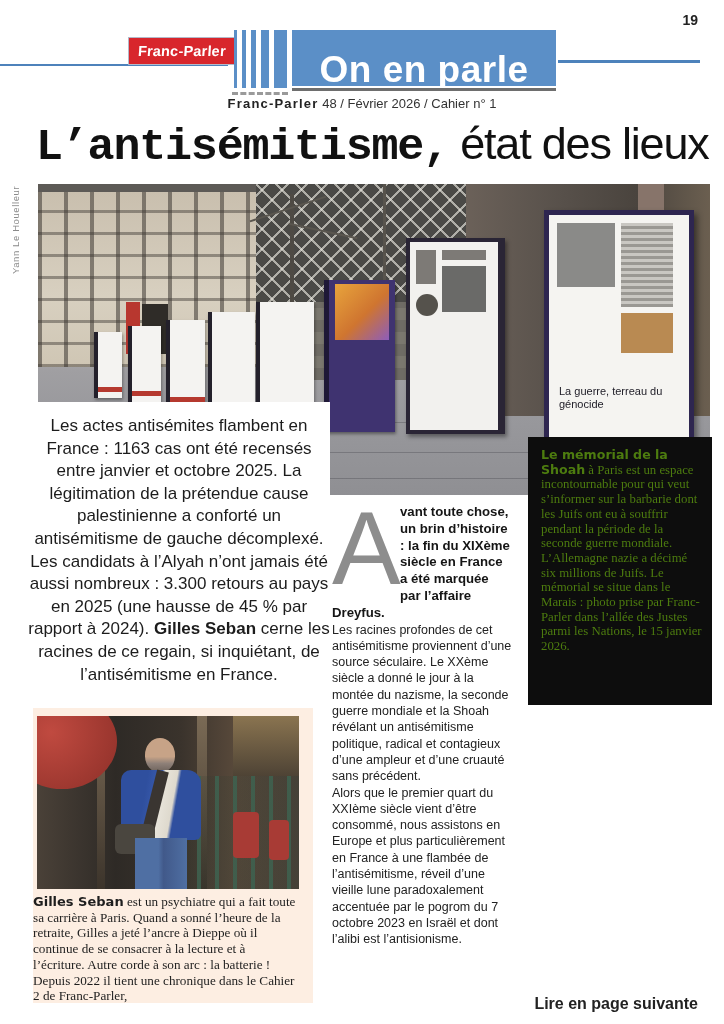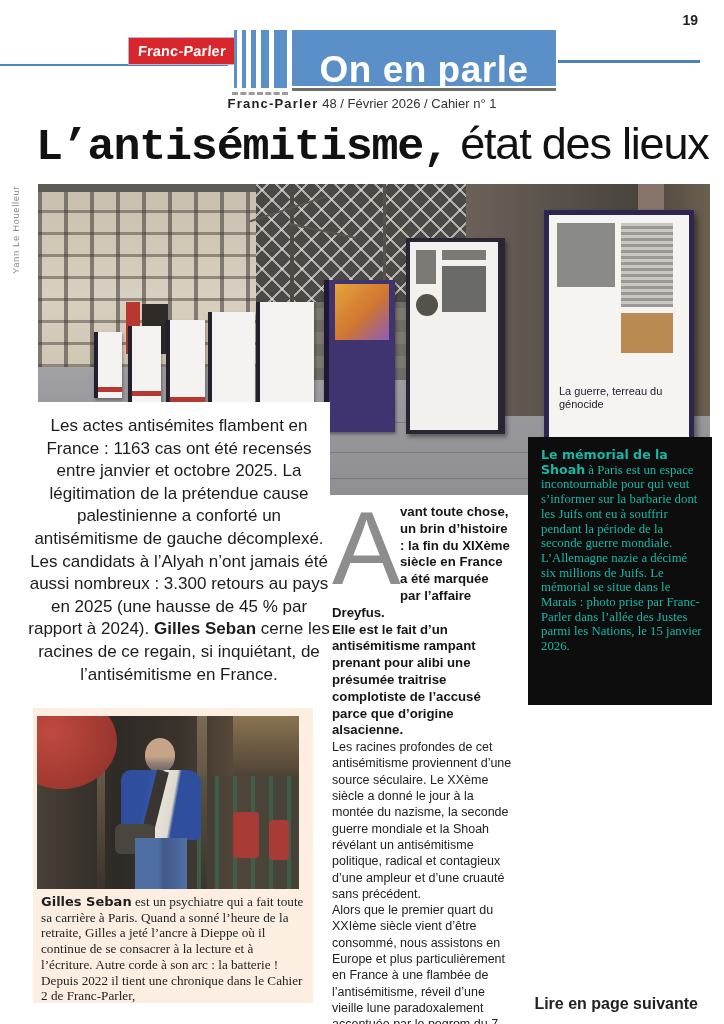--- a/index.html
+++ b/index.html
@@ -80,21 +80,21 @@
   .panel-big .title{position:absolute;left:10px;top:158px;width:116px;font-weight:normal;
       font-size:11px;line-height:13px;color:#22202a;margin-top:12px;}
 
   
   .intro{position:absolute;left:28px;top:402px;width:302px;background:#fff;padding:13px 0 0 0;
          text-align:center;font-size:17px;line-height:22.6px;color:#1c1c1c;}
   .intro b{font-weight:bold;}
 
   
   .memorial{position:absolute;left:528px;top:437px;width:184px;height:268px;background:#0d0d0d;
-            color:#14b8a6;font-family:"Liberation Serif",serif;font-size:12.8px;line-height:14.7px;
+            color:#4d7c0f;font-family:"Liberation Serif",serif;font-size:12.8px;line-height:14.7px;
             padding:11px 9px 0 13px;box-sizing:border-box;}
   .memorial b{font-family:"DejaVu Sans",sans-serif;font-size:12.6px;font-weight:bold;}
 
   
   .col-mid{position:absolute;left:332px;top:504px;width:180px;font-size:12.5px;line-height:16.3px;color:#222;}
   .col-mid p{margin:0;}
   .dropcap{float:left;width:62px;margin:2px 6px 0 0;font-size:103px;line-height:86px;color:#8d8d8d;
            font-family:"Liberation Sans",sans-serif;font-weight:400;}
   .lead{font-weight:bold;font-size:13.2px;line-height:16.8px;color:#151515;}
   .col-right{position:absolute;left:518px;top:722px;width:196px;font-size:12.5px;line-height:16.6px;color:#222;}
@@ -112,21 +112,21 @@
       background:repeating-linear-gradient(90deg, rgba(62,96,78,.9) 0 4px, rgba(40,60,48,.15) 4px 18px);}
   .pg-chair{position:absolute;background:#a83b35;border-radius:4px;}
   .pg-head{position:absolute;left:108px;top:22px;width:30px;height:34px;border-radius:50% 50% 46% 46%;
       background:linear-gradient(#c7a387 55%,#8e8078 75%,#6e635c);}
   .pg-body{position:absolute;left:84px;top:54px;width:80px;height:70px;border-radius:10px 14px 6px 6px;
       background:linear-gradient(100deg,#2f4f9e 30%,#3a5cb0 45%,#e8e4da 48%,#ded9cd 62%,#2f4f9e 66%);}
   .pg-strap{position:absolute;left:112px;top:54px;width:12px;height:66px;background:#3a3531;transform:rotate(14deg);}
   .pg-bag{position:absolute;left:78px;top:108px;width:40px;height:30px;border-radius:6px;background:#4a463f;}
   .pg-legs{position:absolute;left:98px;top:122px;width:52px;height:51px;
       background:linear-gradient(90deg,#4f6fa3 45%,#41598a 55%,#4f6fa3);}
-  .caption{position:absolute;left:8px;top:186px;width:264px;font-family:"Liberation Serif",serif;
+  .caption{position:absolute;left:0;top:186px;width:264px;font-family:"Liberation Serif",serif;
            font-size:13.2px;line-height:15.7px;color:#1e1e1e;}
   .caption b{font-family:"DejaVu Sans",sans-serif;font-size:13px;}
 
   
   .continue{position:absolute;right:26px;top:995px;font-weight:bold;font-size:16px;color:#222;}
 </style>
 </head>
 <body>
 
 <div class="page">
@@ -210,21 +210,20 @@
   <div class="intro">
     <span>Les actes antisémites flambent en France : 1163 cas ont été recensés entre janvier et octobre 2025. La légitimation de la prétendue cause palestinienne a conforté un antisémitisme de gauche décomplexé. Les candidats à l’Alyah n’ont jamais été aussi nombreux : 3.300 retours au pays en 2025 (une hausse de 45 % par rapport à 2024). </span><b>Gilles Seban</b><span> cerne les racines de ce regain, si inquiétant, de l’antisémitisme en France.</span>
   </div>
 
   <div class="memorial">
     <b>Le mémorial de la Shoah</b><span> à Paris est un espace incontournable pour qui veut s’informer sur la barbarie dont les Juifs ont eu à souffrir pendant la période de la seconde guerre mondiale. L’Allemagne nazie a décimé six millions de Juifs.  Le mémorial se situe dans le Marais : photo prise par Franc-Parler dans l’allée des Justes parmi les Nations, le 15 janvier 2026.</span>
   </div>
 
   <div class="col-mid">
     <p class="lead"><span class="dropcap">A</span><span>vant toute chose, un brin d’histoire : la fin du XIXème siècle en France a été marquée par l’affaire Dreyfus.</span></p>
-    <p class="lead">Elle est le fait d’un antisémitisme rampant prenant pour alibi une présumée traitrise complotiste de l’accusé parce que d’origine alsacienne.</p>
     <p>Les racines profondes de cet antisémitisme proviennent d’une source séculaire. Le XXème siècle a donné le jour à la montée du nazisme, la seconde guerre mondiale et la Shoah révélant un antisémitisme politique, radical et contagieux d’une ampleur et d’une cruauté sans précédent.</p>
     <p>Alors que le premier quart du XXIème siècle vient d’être consommé, nous assistons en Europe et plus particulièrement en France à une flambée de l’antisémitisme, réveil d’une vieille lune paradoxalement accentuée par le pogrom du 7 octobre 2023 en Israël et dont l’alibi est l’antisionisme.</p>
 
   </div>
 
   <div class="col-right">
   </div>
 
   <div class="gilles-panel">
     <div class="photo-gilles">

